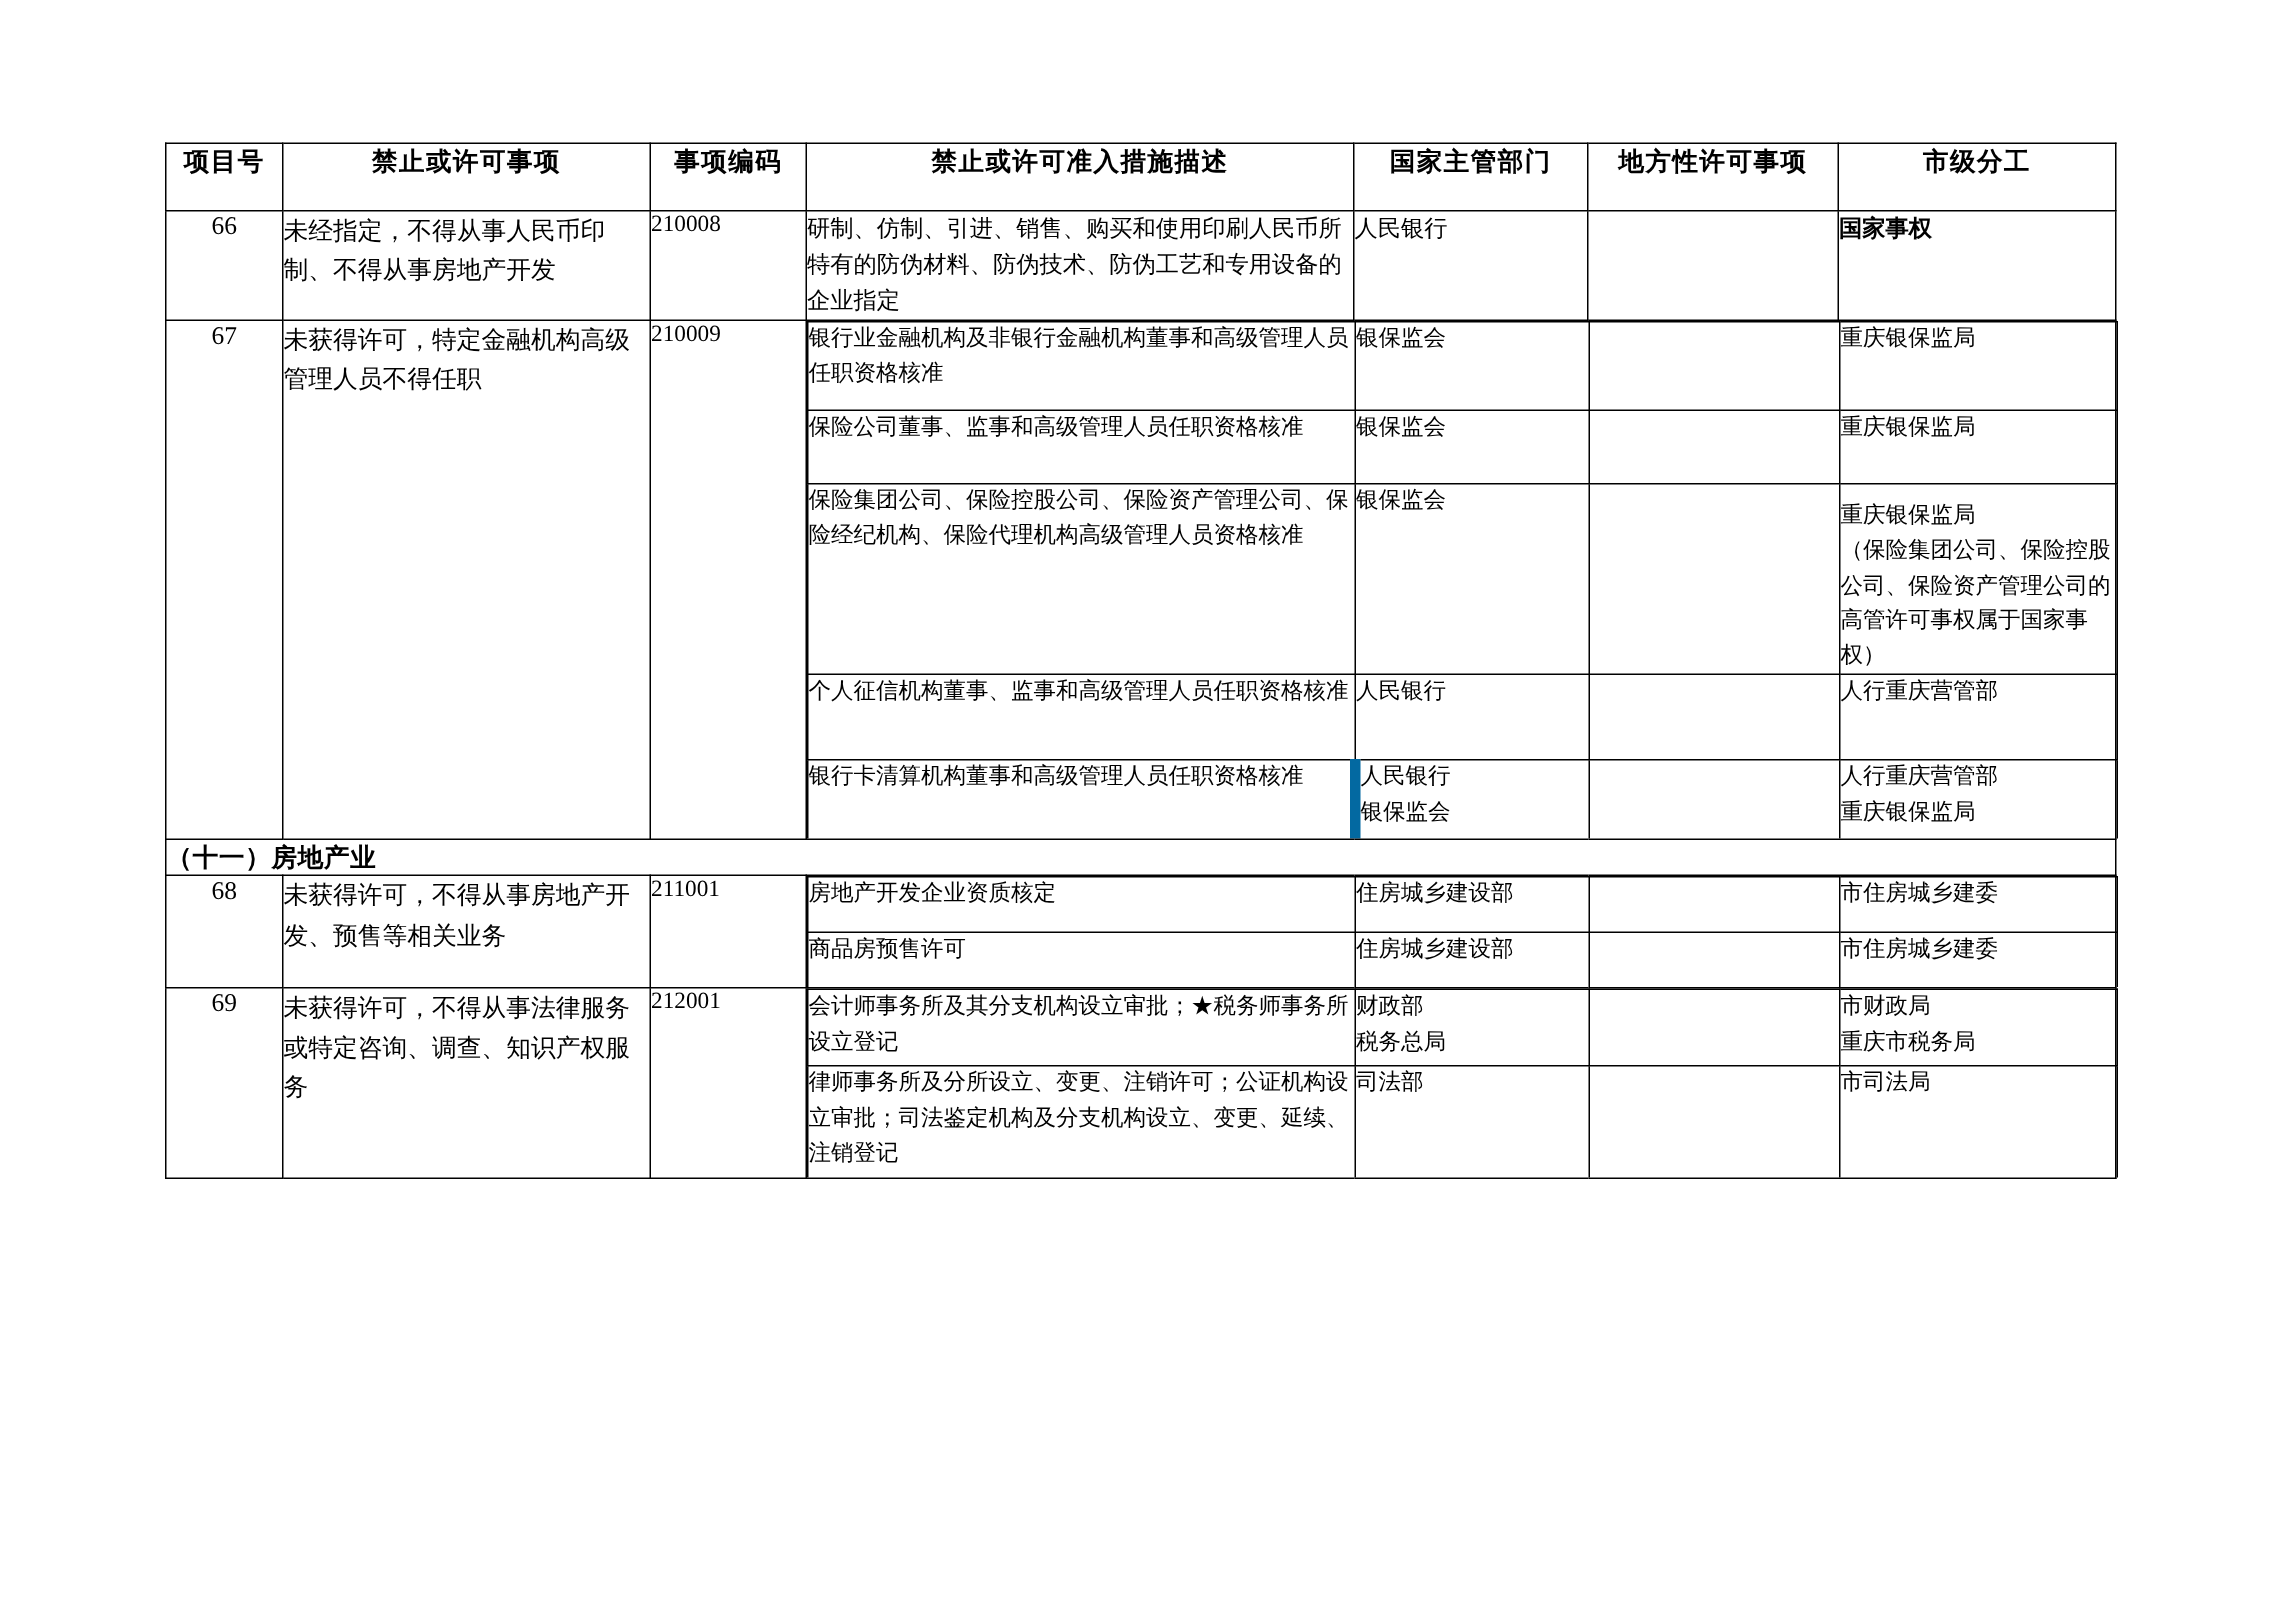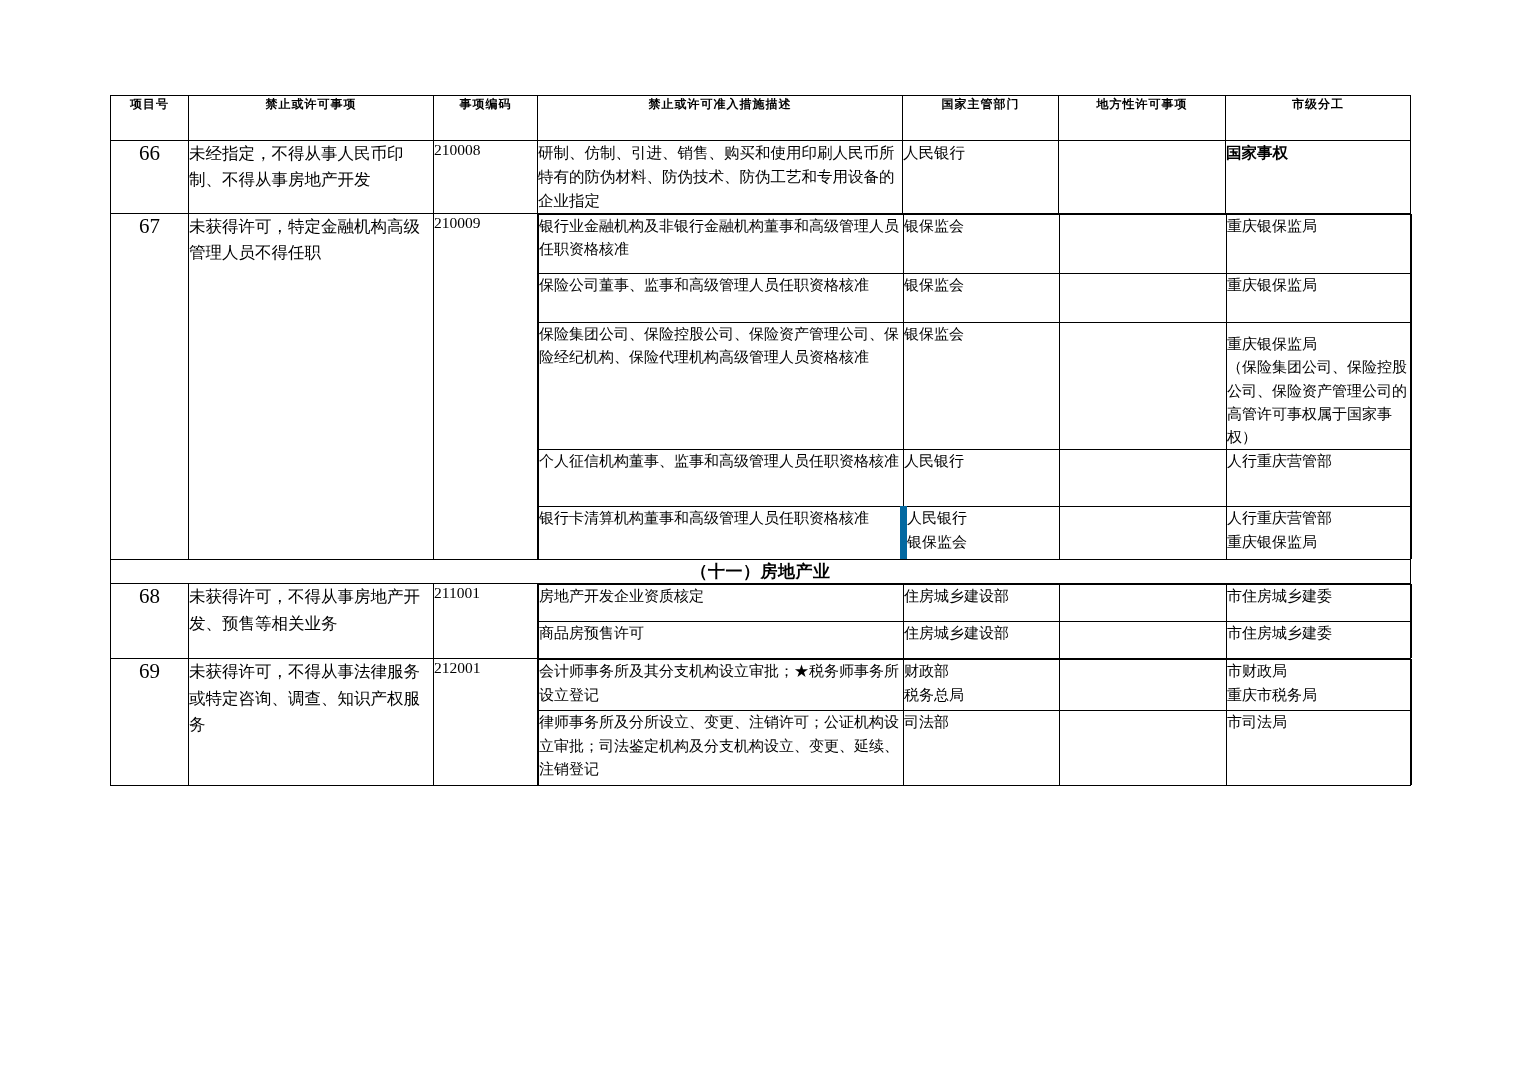--- a/index.html
+++ b/index.html
@@ -36,37 +36,37 @@
   .c-item  { width: 245px; }
   .c-code  { width: 104px; }
   .c-desc  { width: 365px; }
   .c-dept  { width: 156px; }
   .c-local { width: 167px; }
   .c-city  { width: 185px; }
 
   thead th {
     text-align: center;
     font-weight: bold;
-    font-size: 12px;
+    font-size: 17px;
     height: 44px;
     vertical-align: middle;
     letter-spacing: 1px;
   }
   .cell-pad {
     padding: 9px 8px 9px 9px;
     font-size: 15.5px;
     line-height: 1.55;
   }
   .cell-mid {
     vertical-align: middle;
   }
   .num-cell {
     text-align: center;
     vertical-align: middle;
-    font-size: 21px;
+    font-size: 17px;
   }
   .code-cell {
     text-align: left;
     vertical-align: middle;
     font-size: 15.5px;
     padding-left: 6px;
   }
   .item-cell {
     font-size: 16.5px;
     line-height: 1.6;
@@ -99,21 +99,20 @@
     padding: 8px 8px 8px 9px;
     font-size: 15px;
     line-height: 1.55;
   }
   .bold { font-weight: bold; }
   .section-row td {
     padding: 11px 0 11px 14px;
     font-size: 17px;
     font-weight: bold;
     letter-spacing: 0.5px;
-    text-align: center;
   }
   .pageno {
     position: absolute;
     left: 0;
     right: 0;
     bottom: 46px;
     text-align: center;
     font-size: 18px;
   }
   .nowrap-lines { white-space: pre-line; }

